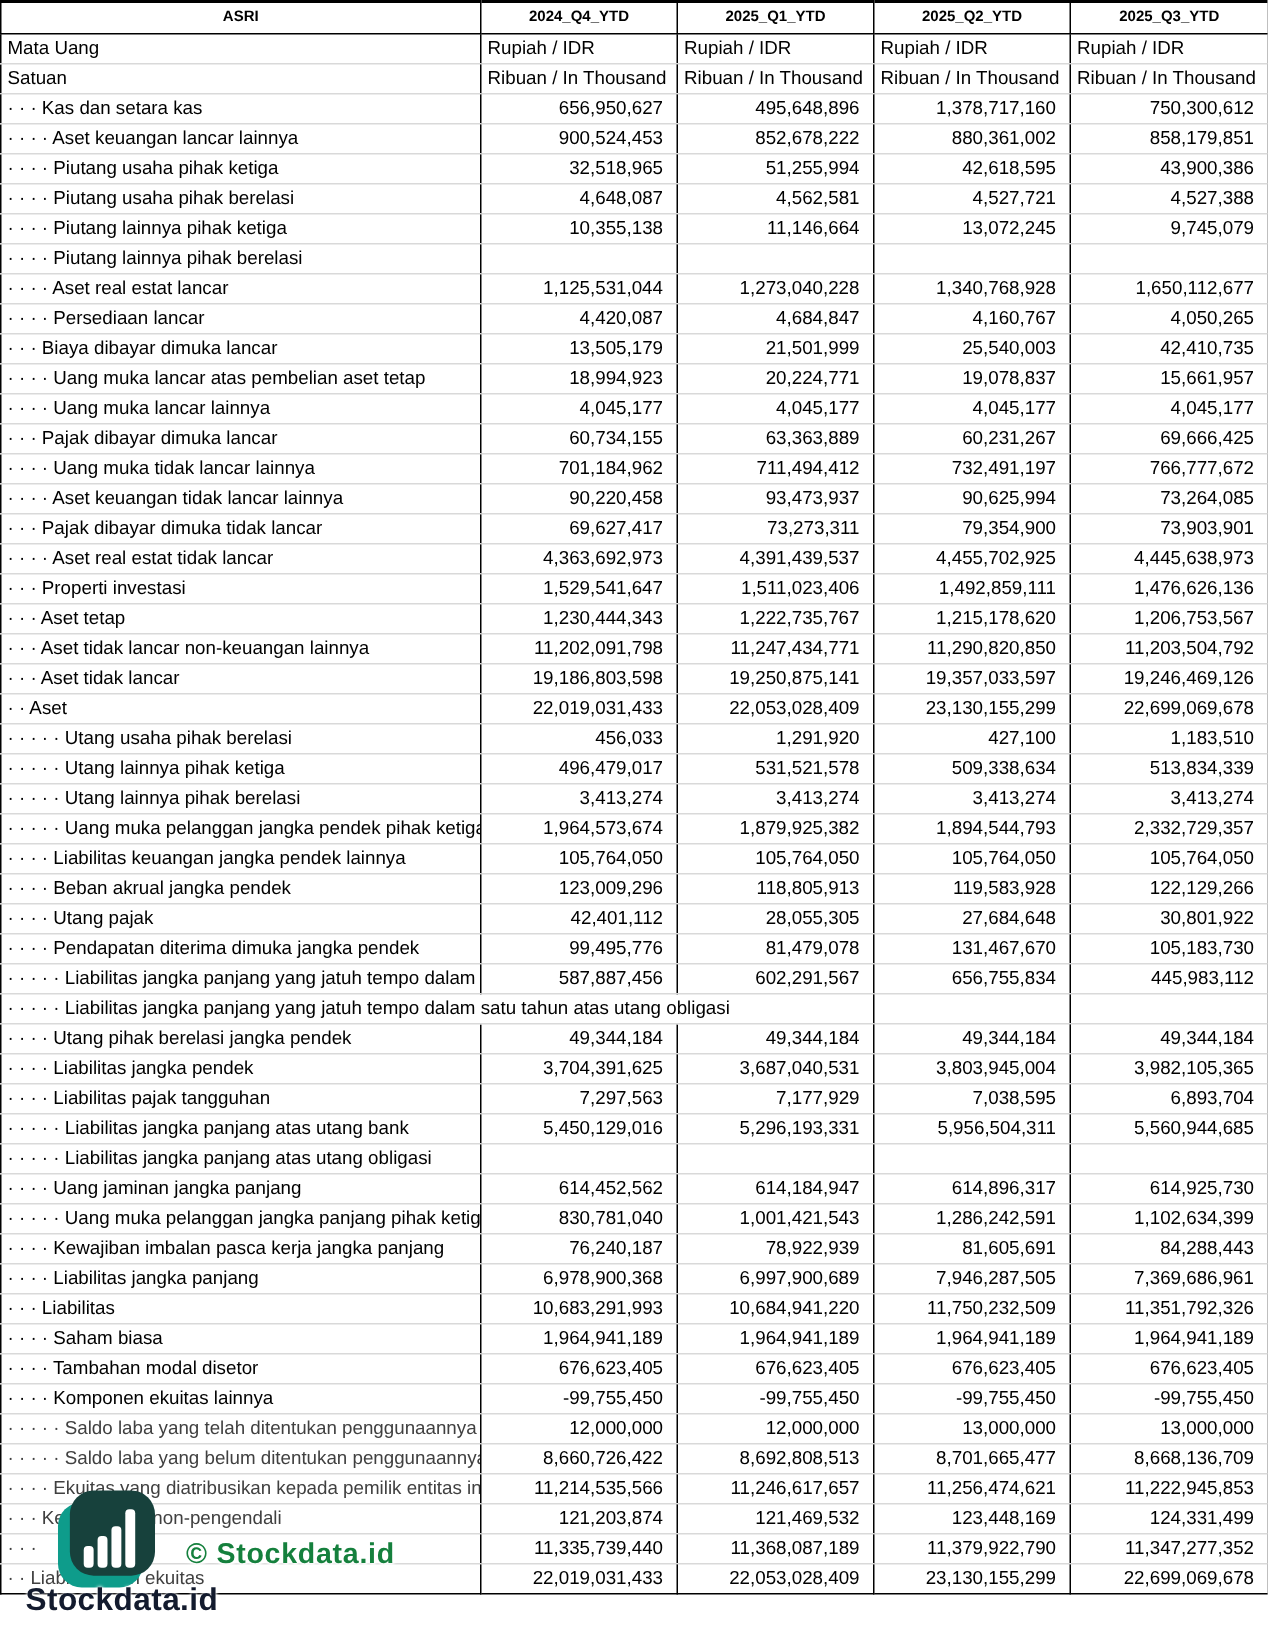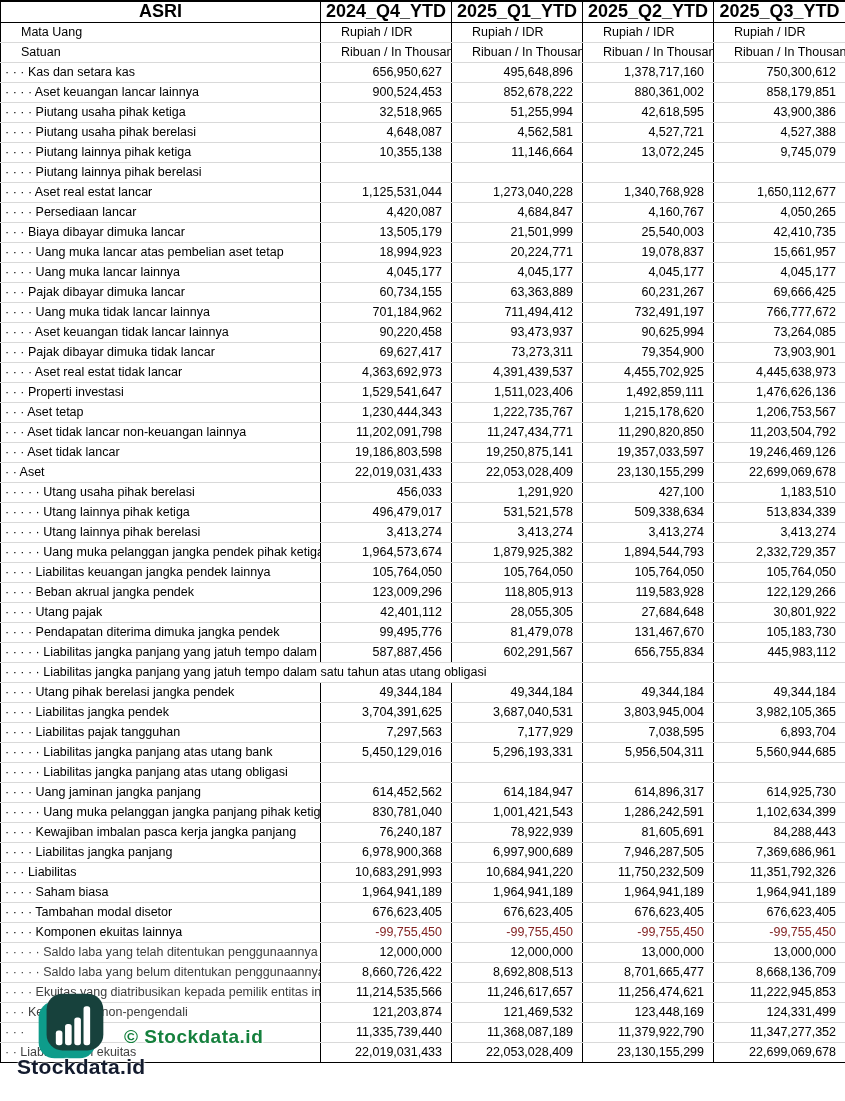--- a/index.html
+++ b/index.html
@@ -13,30 +13,30 @@
   col.c-label { width: 320px; }
   col.c-v1 { width: 131px; } col.c-v2 { width: 131px; }
   col.c-v3 { width: 131px; } col.c-v4 { width: 132px; }
 
   th, td {
     height: 20px; line-height: 19px; font-size: 12.5px; color: #000;
     overflow: hidden; white-space: nowrap; vertical-align: middle;
     border-left: 1px solid #000; border-right: 1px solid #000;
   }
   thead th {
-    height: 21px; font-weight: bold; font-size: 18px; 
+    height: 21px; font-weight: bold; font-size: 10px; 
     border: 1px solid #000; border-top: 2px solid #000;
   }
-  tr.meta td { border-bottom: 1px solid #d9d9d9; text-align: left; padding-left: 20px; }
+  tr.meta td { border-bottom: 1px solid #d9d9d9; text-align: left; padding-left: 4px; }
   tbody td { border-bottom: 1px solid #d9d9d9; }
   tbody tr:last-child td { border-bottom: 1px solid #000; }
 
   td.lab { text-align: left; padding-left: 4px; }
   td.val { text-align: right; padding-right: 9px; }
-  td.red { color: #7f1d1d; margin-left: 22px; }
+  td.red { color: #000000; margin-left: 22px; }
   td.gray { color: #404040; }
 
   
   .watermark { position: absolute; left: 0; top: 0; width: 845px; height: 1101px; pointer-events: none; }
   .wm-icon { position: absolute; left: 36px; top: 993px; width: 70px; height: 66px; }
   .wm-center {
     position: absolute; left: 124px; top: 1026px; font-size: 19px; font-weight: bold;
     color: #15803d; letter-spacing: 0.5px;
     text-shadow: 0 0 2px #fff, 0 0 3px #fff, 0 0 4px #fff, 1px 1px 2px #fff, -1px -1px 2px #fff;
   }

